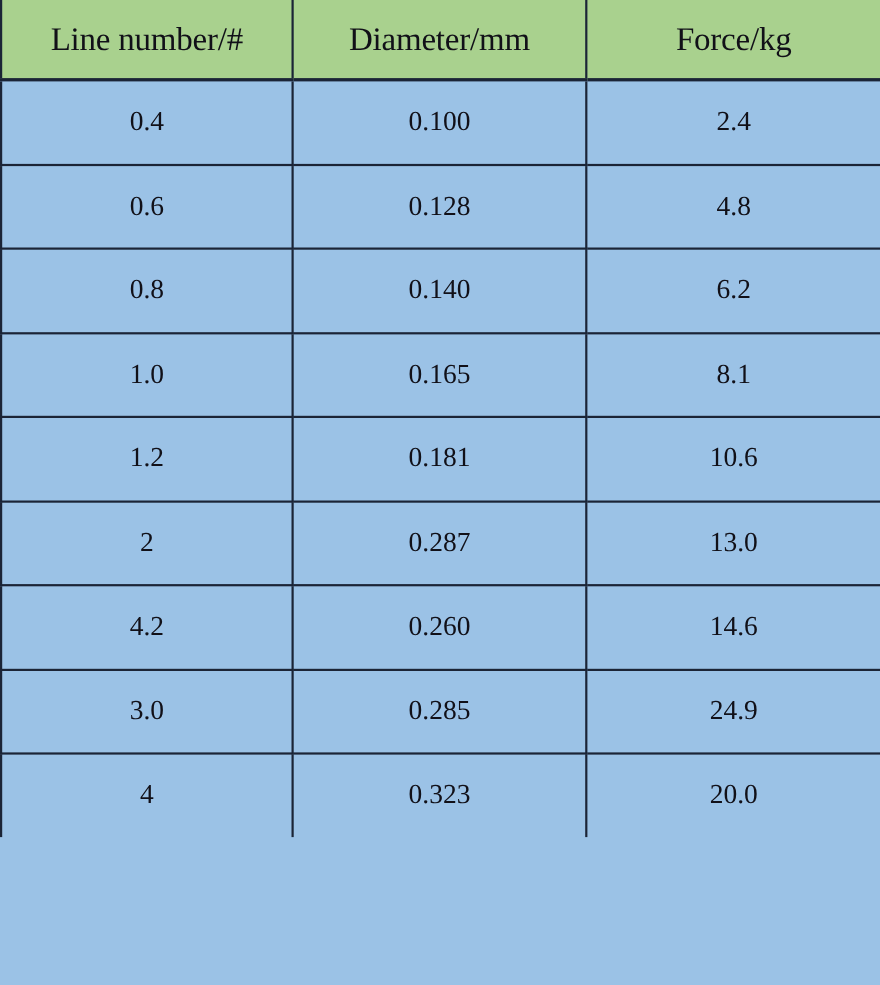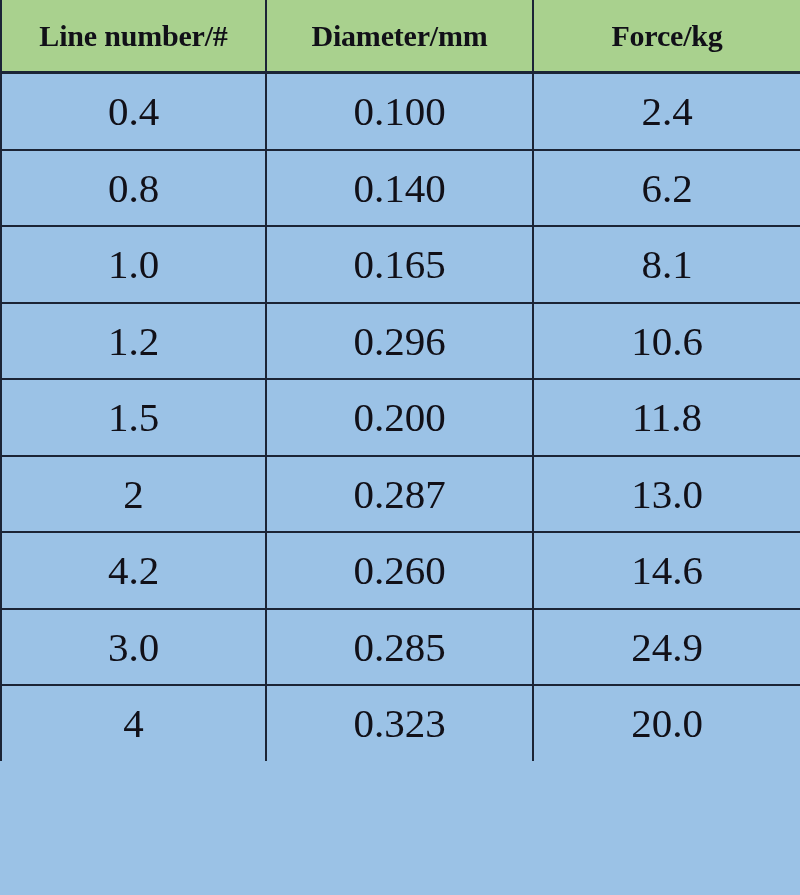--- a/index.html
+++ b/index.html
@@ -30,31 +30,31 @@
     padding: 0;
     border-left: 2px solid #1b2436;
     border-right: 2px solid #1b2436;
   }
 
   
   #spec-table thead th {
     background: #a9d18e;
     height: 71px;
     font-size: 30px;
-    font-weight: bold;
+    font-weight: normal;
     letter-spacing: -0.2px;
     border-top: none;
     border-bottom: 3px solid #1b2436;
   }
 
   
   #spec-table tbody td {
     background: #9bc2e6;
     height: 74.5px;
-    font-size: 41px;
+    font-size: 25px;
     font-weight: normal;
     border-top: 2px solid #1b2436;
     border-bottom: 2px solid #1b2436;
   }
   #spec-table tbody tr:last-child td {
     border-bottom: none;
   }
 </style>
 </head>
 <body>
@@ -72,38 +72,38 @@
       <th>Force/kg</th>
     </tr>
   </thead>
   <tbody>
     <tr>
       <td>0.4</td>
       <td>0.100</td>
       <td>2.4</td>
     </tr>
     <tr>
+      <td>0.6</td>
+      <td>0.128</td>
+      <td>4.8</td>
+    </tr>
+    <tr>
       <td>0.8</td>
       <td>0.140</td>
       <td>6.2</td>
     </tr>
     <tr>
       <td>1.0</td>
       <td>0.165</td>
       <td>8.1</td>
     </tr>
     <tr>
       <td>1.2</td>
-      <td>0.296</td>
+      <td>0.181</td>
       <td>10.6</td>
-    </tr>
-    <tr>
-      <td>1.5</td>
-      <td>0.200</td>
-      <td>11.8</td>
     </tr>
     <tr>
       <td>2</td>
       <td>0.287</td>
       <td>13.0</td>
     </tr>
     <tr>
       <td>4.2</td>
       <td>0.260</td>
       <td>14.6</td>

